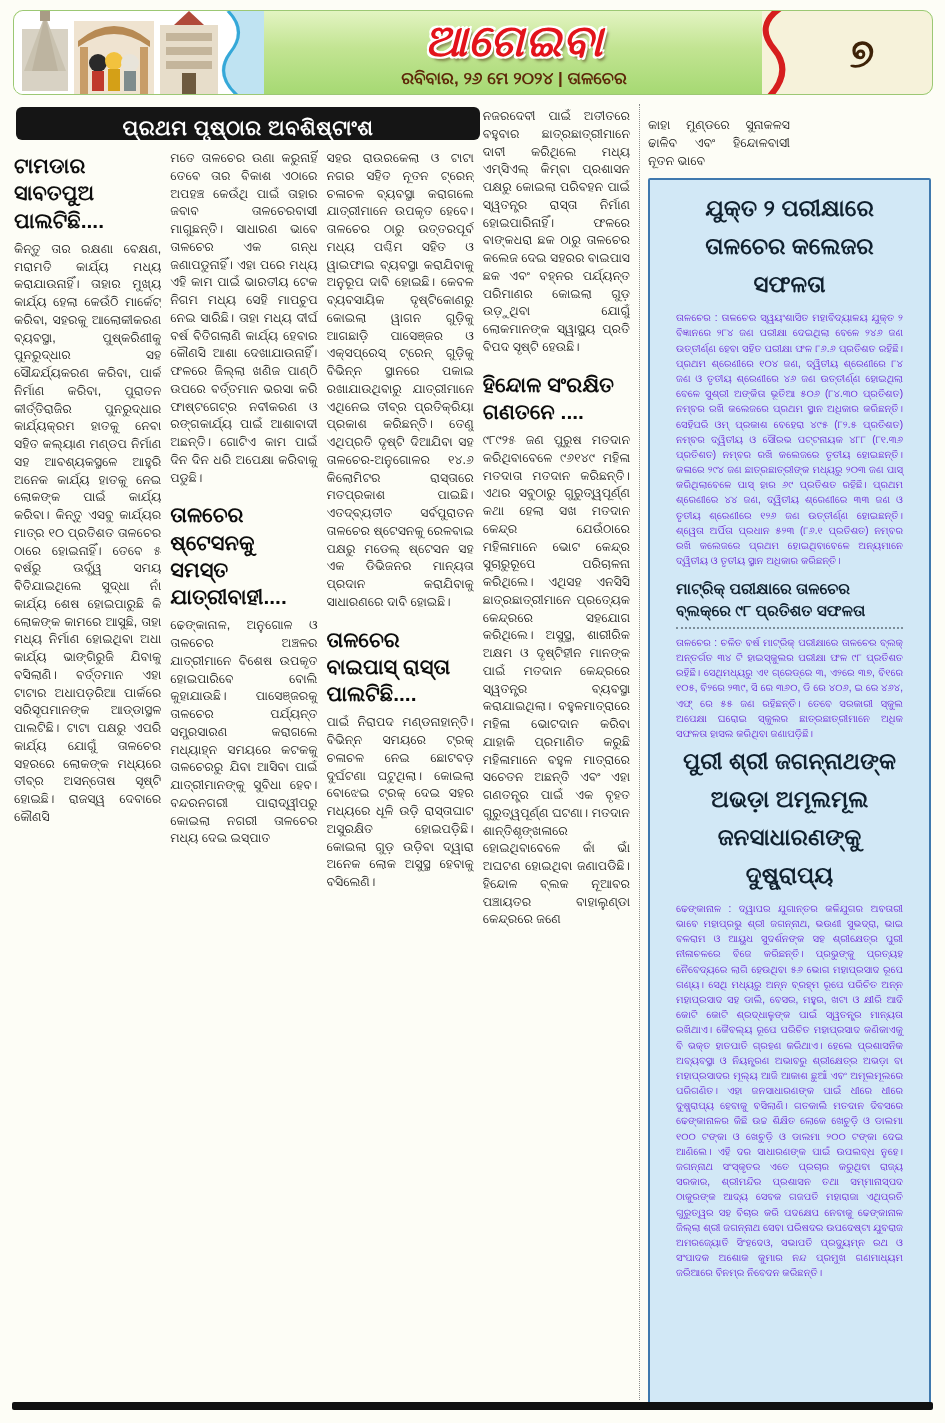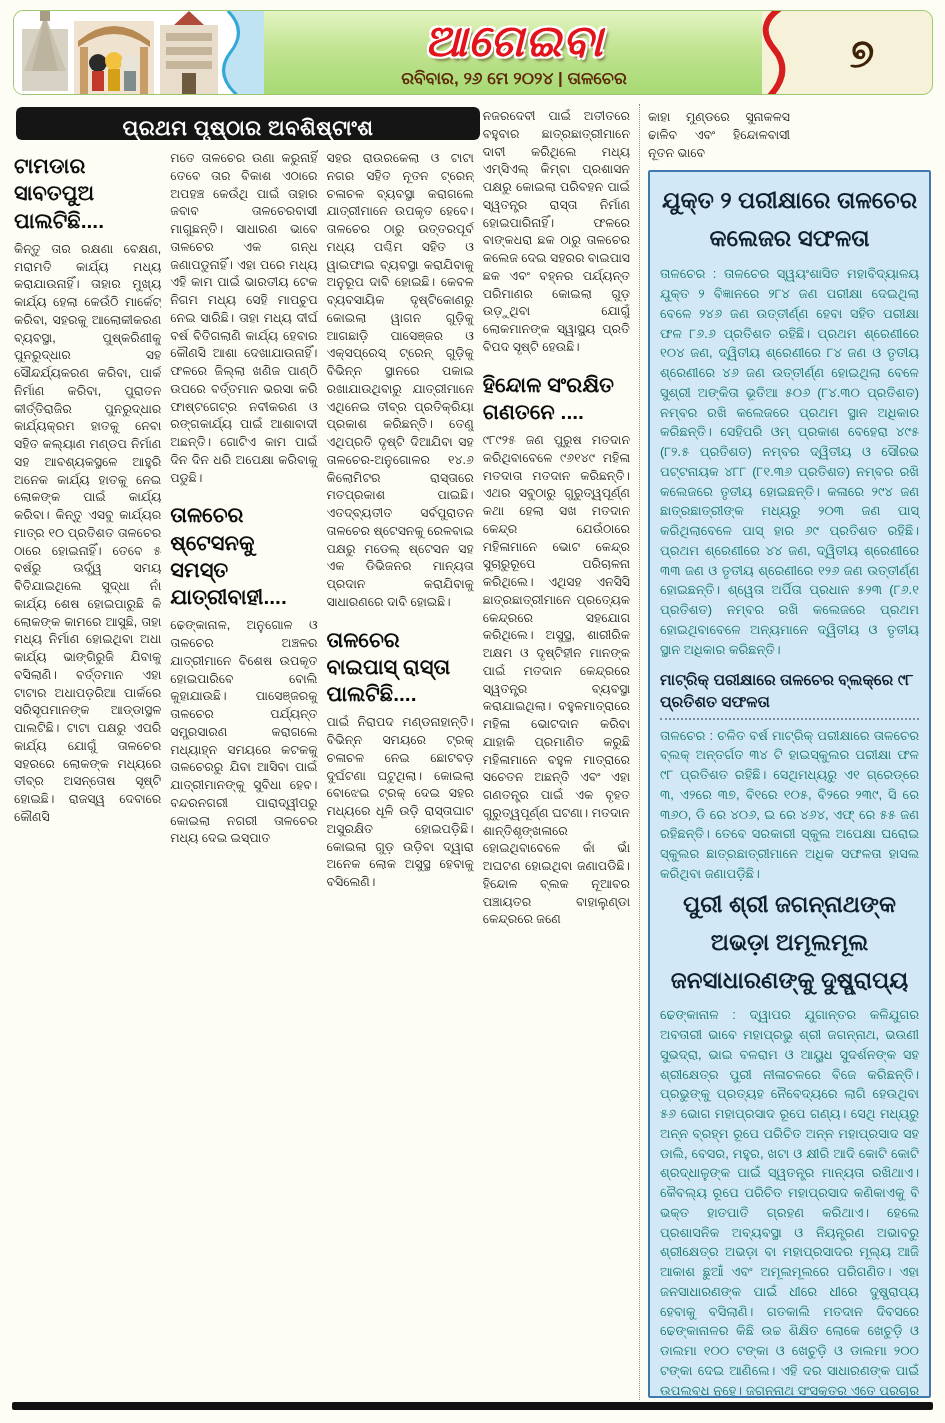--- a/index.html
+++ b/index.html
@@ -53,36 +53,36 @@
   .col-4 { padding-top:4px; }
   .col p { text-align:justify; font-size:12.5px; line-height:1.42; color:#1c1c1c; word-break:break-word; }
   h2.col-headline { font-size:21px; line-height:1.3; font-weight:bold; color:#0d0d0d; margin:4px 0 7px 0; }
   .col-1 h2.col-headline { margin-top:2px; }
   .mid-gap { height:10px; }
   
   .right-area {
     position:absolute; left:625px; top:0; width:293px; height:1296px;
     border-left:1px dotted #8a8a8a; padding-left:8px;
   }
-  .lead-pair { display:flex; gap:3px; margin-top:4px; }
+  .lead-pair { display:flex; gap:3px; margin-top:12px; }
   .lead-pair p { width:50%; font-size:12.5px; line-height:1.45; text-align:justify; color:#1c1c1c; }
   .bluebox {
     margin-top:8px; width:283px; height:1228px; overflow:hidden;
     background:#d2e8f6; border:2px solid #4079ae; border-radius:2px;
-    padding:8px 10px;
+    padding:8px 26px;
   }
   .box-headline {
     text-align:center; font-size:23px; line-height:1.65; font-weight:bold; color:#10202e;
     margin:2px 0 6px 0;
   }
   .box-subhead {
     font-size:15.5px; font-weight:bold; color:#10202e;
     border-bottom:2px dotted #7d8d99; padding-bottom:5px; margin:10px 0 6px 0; line-height:1.4;
   }
-  .bluebox p { text-align:justify; font-size:13px; line-height:1.52; color:#0f766e; word-break:break-word; }
+  .bluebox p { text-align:justify; font-size:10px; line-height:1.52; color:#6d28d9; word-break:break-word; }
   
   .footer-rule { position:absolute; left:12px; top:1402px; width:921px; height:8px; background:#111; border-radius:2px; }
 </style>
 </head>
 <body>
 
 <div class="page">
 
   <div class="header">
     <div class="photo-collage">

